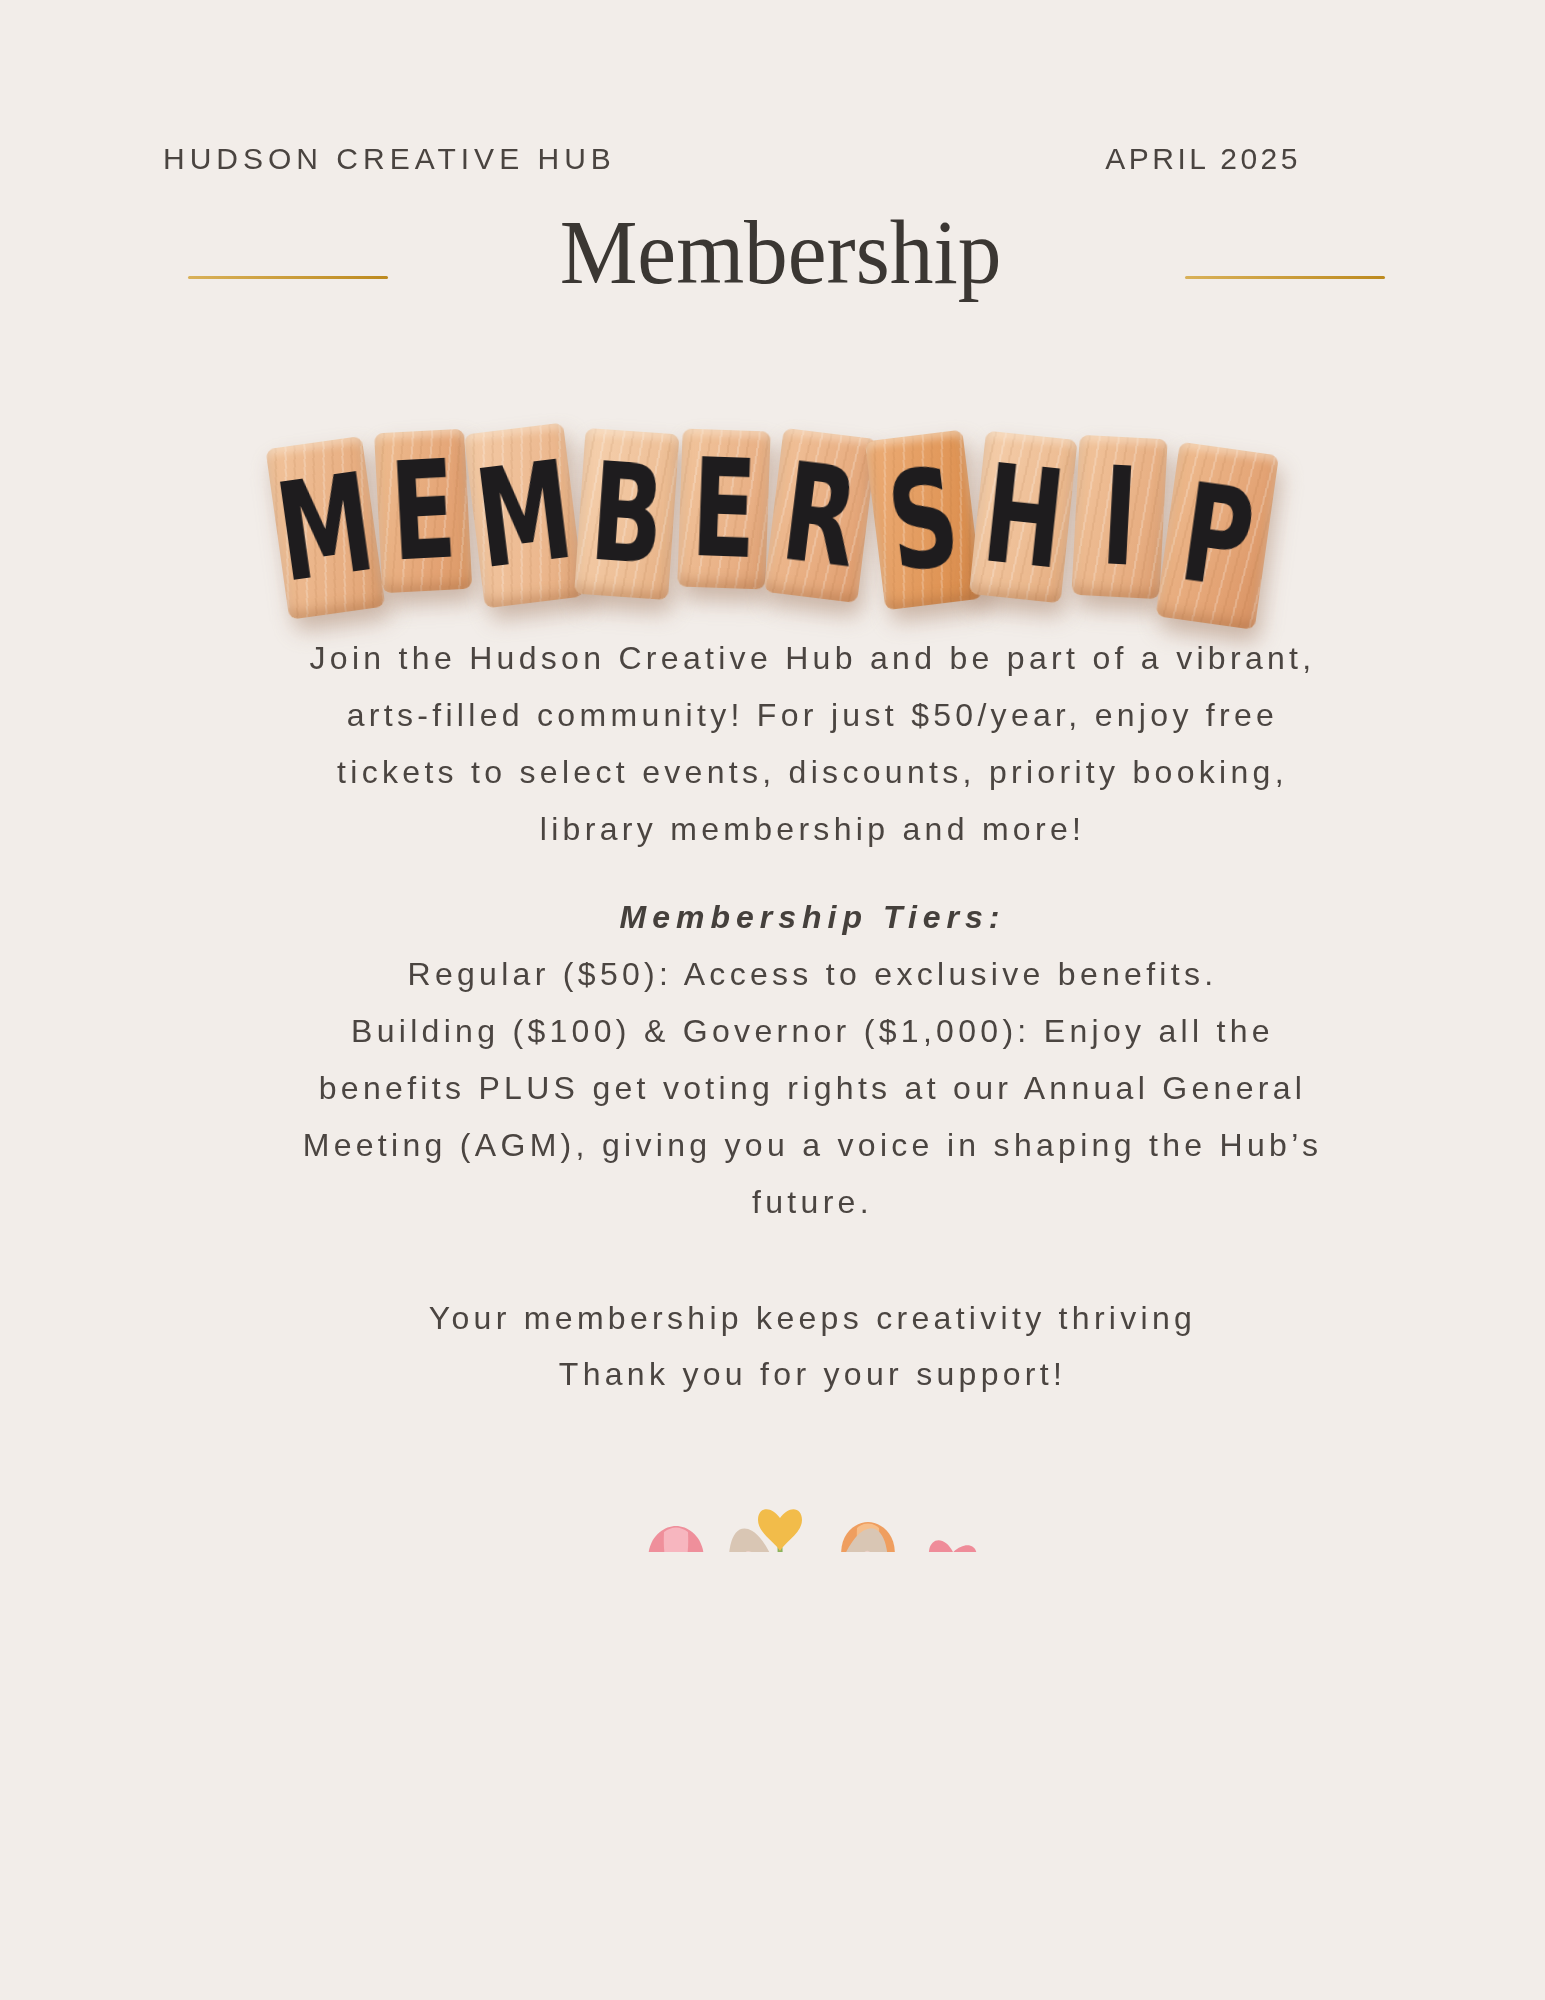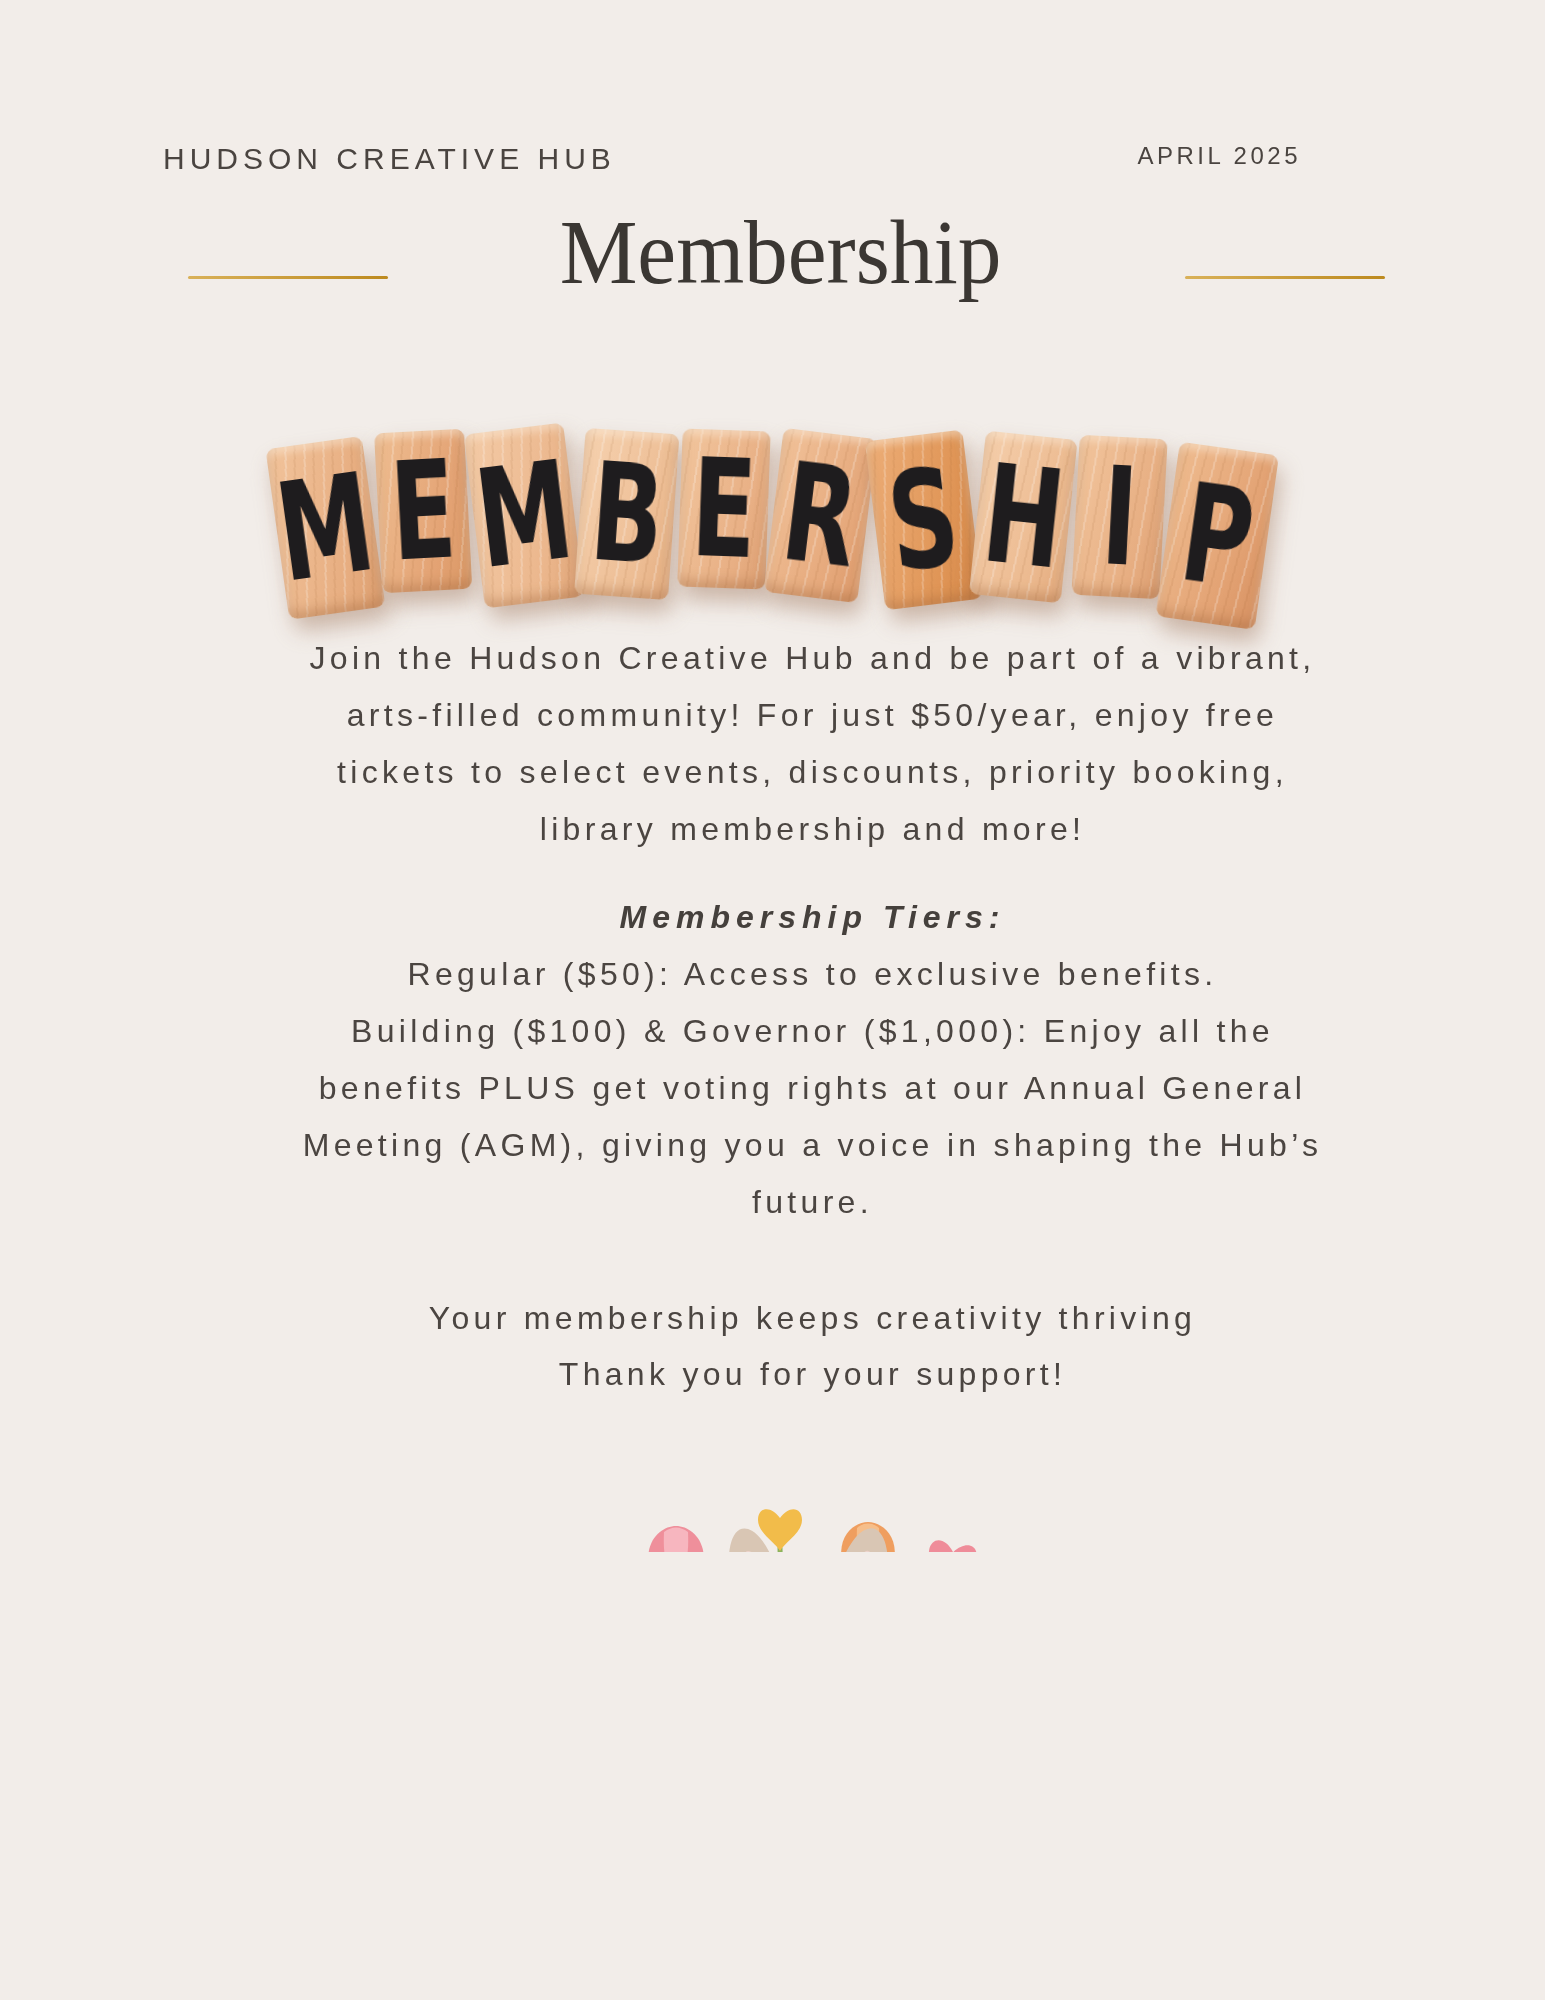--- a/index.html
+++ b/index.html
@@ -1,21 +1,21 @@
 <!DOCTYPE html>
 <html><head>
 <meta charset="utf-8">
 <style>
   html,body{margin:0;padding:0;background:#F2EDE9;}
   #page{position:relative;width:1545px;height:1552px;background:#F2EDE9;overflow:hidden;
         font-family:"Liberation Sans",sans-serif;color:#4B4541;}
 
   
   .brand{position:absolute;left:163px;top:142px;font-size:30px;letter-spacing:5px;color:#4A4440;}
-  .issue-date{position:absolute;right:244px;top:142px;font-size:24px;letter-spacing:3.5px;color:#4A4440;}
+  .issue-date{position:absolute;right:244px;top:142px;font-size:30px;letter-spacing:3.5px;color:#4A4440;}
 
   
   .page-title{position:absolute;left:0;top:206px;width:100%;text-align:center;
               font-family:"Liberation Serif",serif;font-size:92px;font-weight:400;color:#3B3733;line-height:1;}
   .page-title .squeeze{display:inline-block;transform:scaleX(.95);transform-origin:center;}
   .accent-line{position:absolute;top:276px;width:200px;height:3px;border-radius:2px;
                background:linear-gradient(to right,#D9B159,#BD8A1F);}
   .accent-line.left{left:188px;}
   .accent-line.right{left:1185px;}
 

